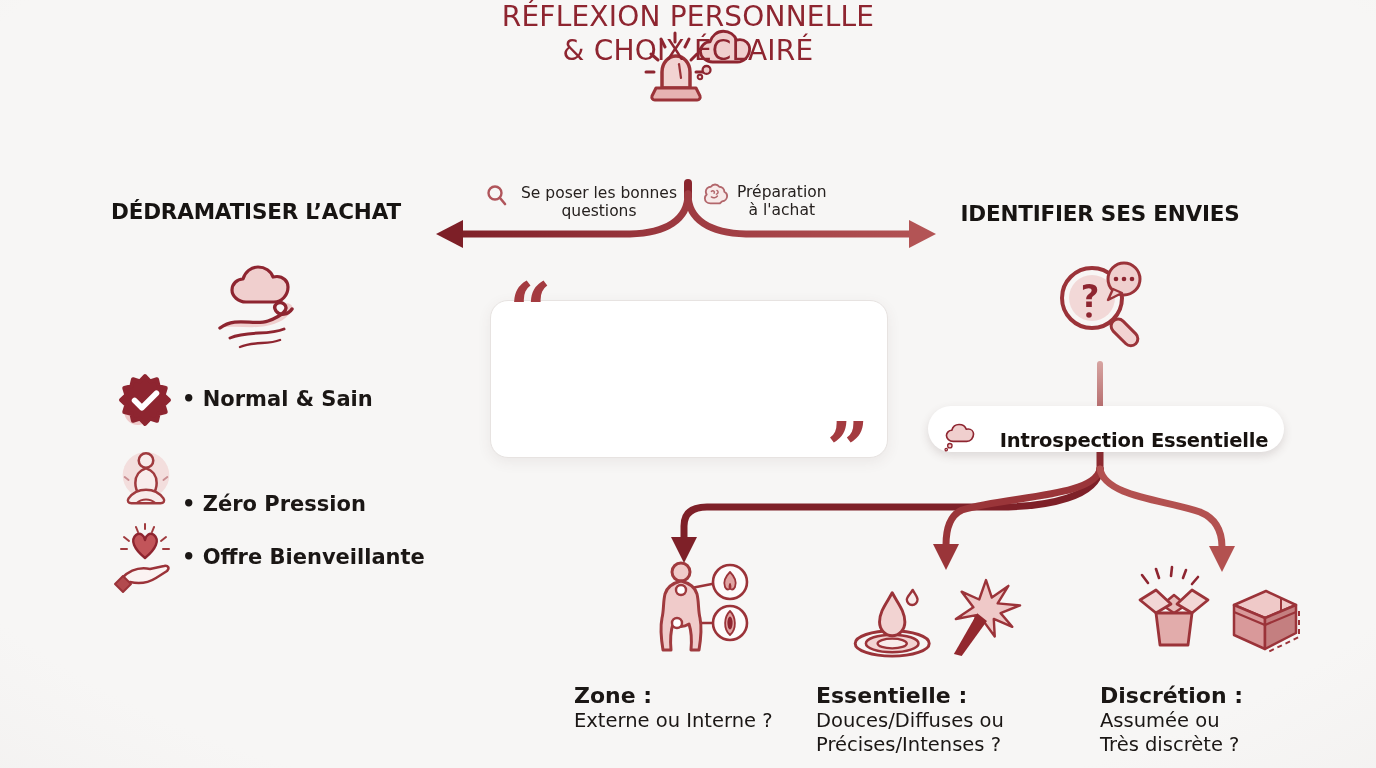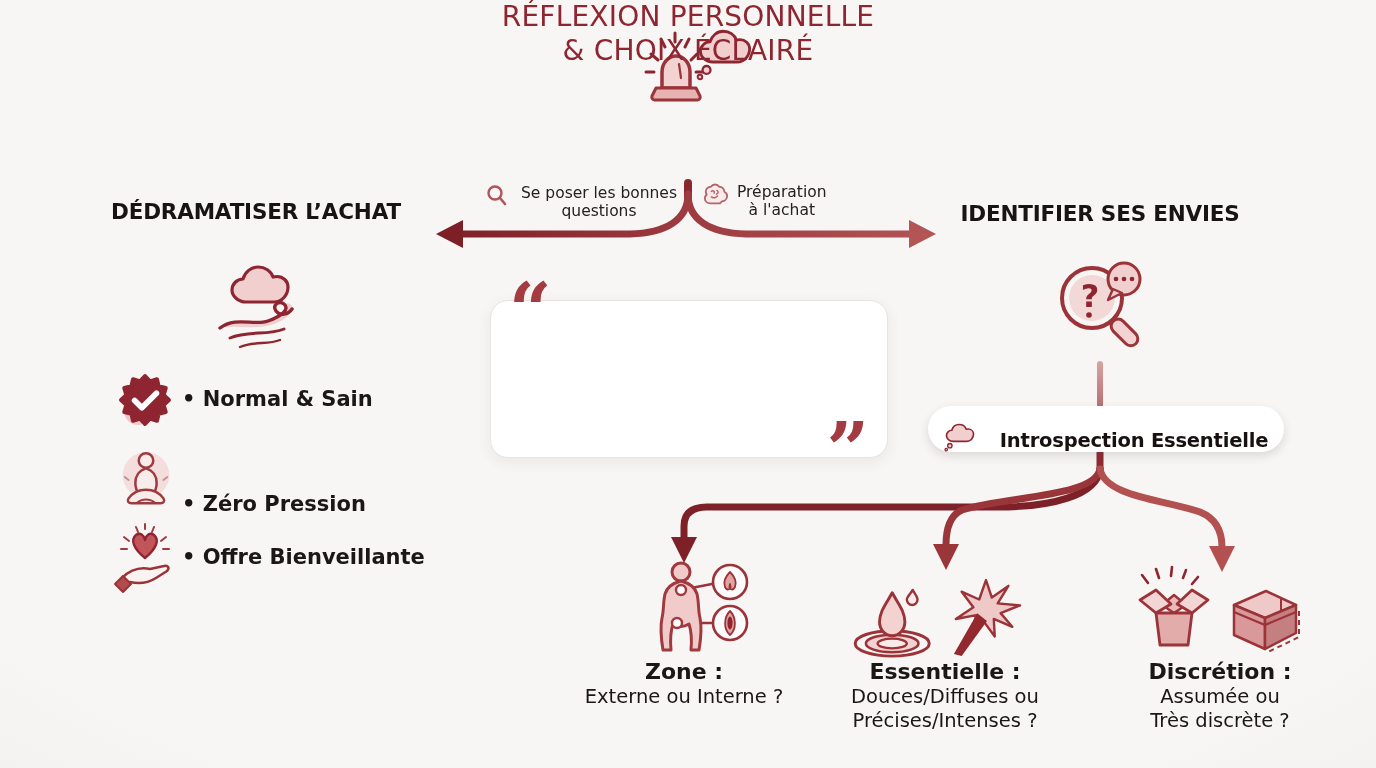--- a/index.html
+++ b/index.html
@@ -36,21 +36,21 @@
   .qmark{position:absolute;font-family:"DejaVu Serif",serif;font-weight:bold;color:#a43b40;
          font-size:74px;line-height:1;}
   .q-open{left:18px;top:-28px;}
   .q-close{right:18px;bottom:-30px;}
 
   .pill{left:928px;top:406px;width:356px;height:46px;background:#ffffff;border-radius:24px;
         box-shadow:0 4px 10px rgba(90,60,60,.16);display:flex;align-items:flex-end;
         justify-content:center;gap:24px;z-index:3;}
   .pill-label{font-weight:bold;font-size:19.5px;color:#17120f;letter-spacing:-.2px;white-space:nowrap;}
 
-  .crit{text-align:center;color:#1b1715;}
+  .crit{color:#1b1715;margin-top:24px;}
   .crit-title{font-weight:bold;font-size:22px;line-height:26px;}
   .crit-line{font-size:19.5px;line-height:23.5px;font-weight:500;}
   .crit-zone-text{left:574px;top:659px;width:220px;}
   .crit-sens-text{left:816px;top:659px;width:258px;}
   .crit-disc-text{left:1100px;top:659px;width:240px;}
 </style>
 </head>
 <body>
 
 <div class="canvas">

